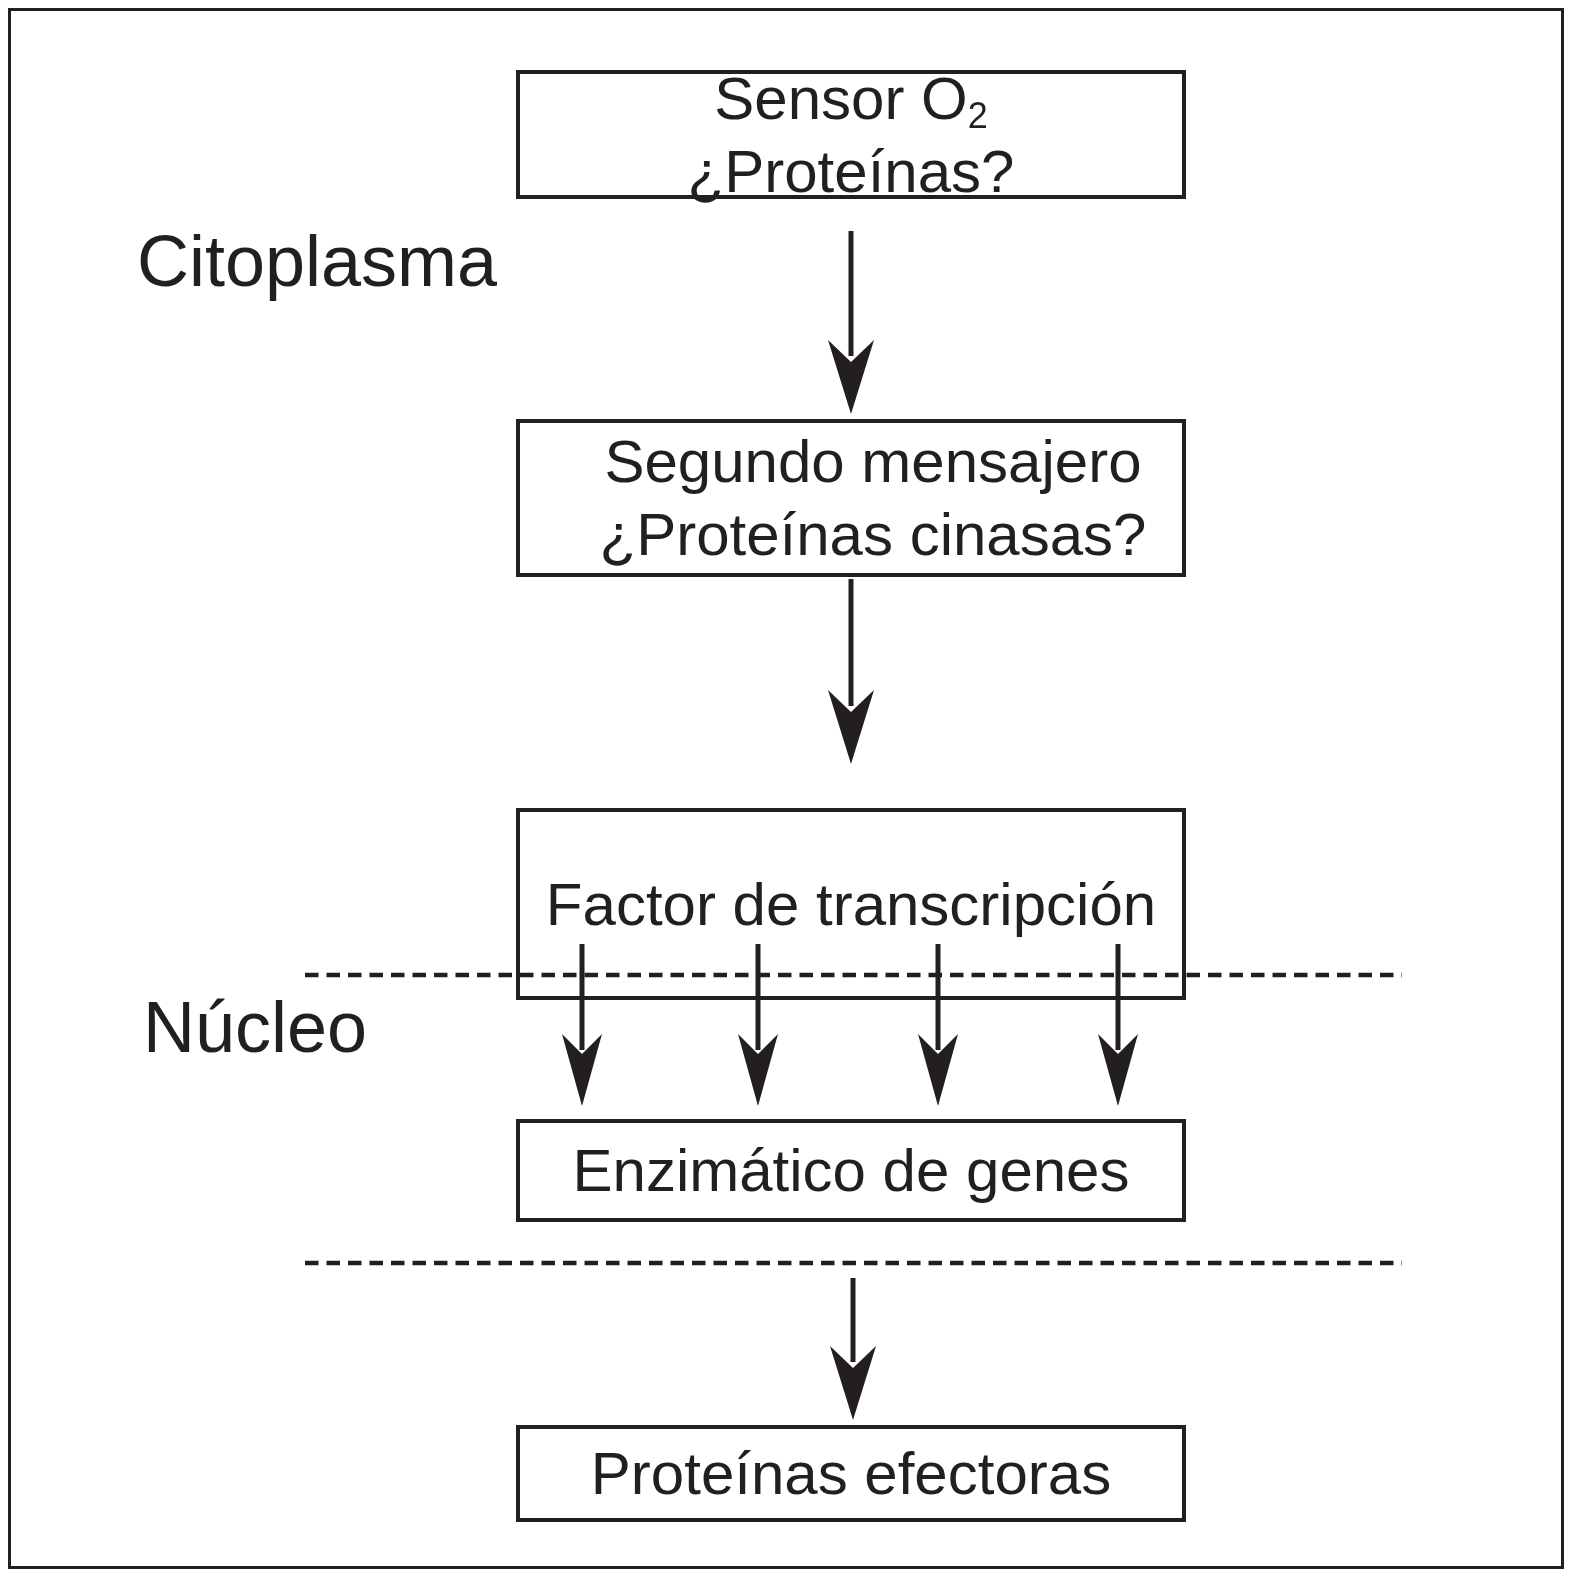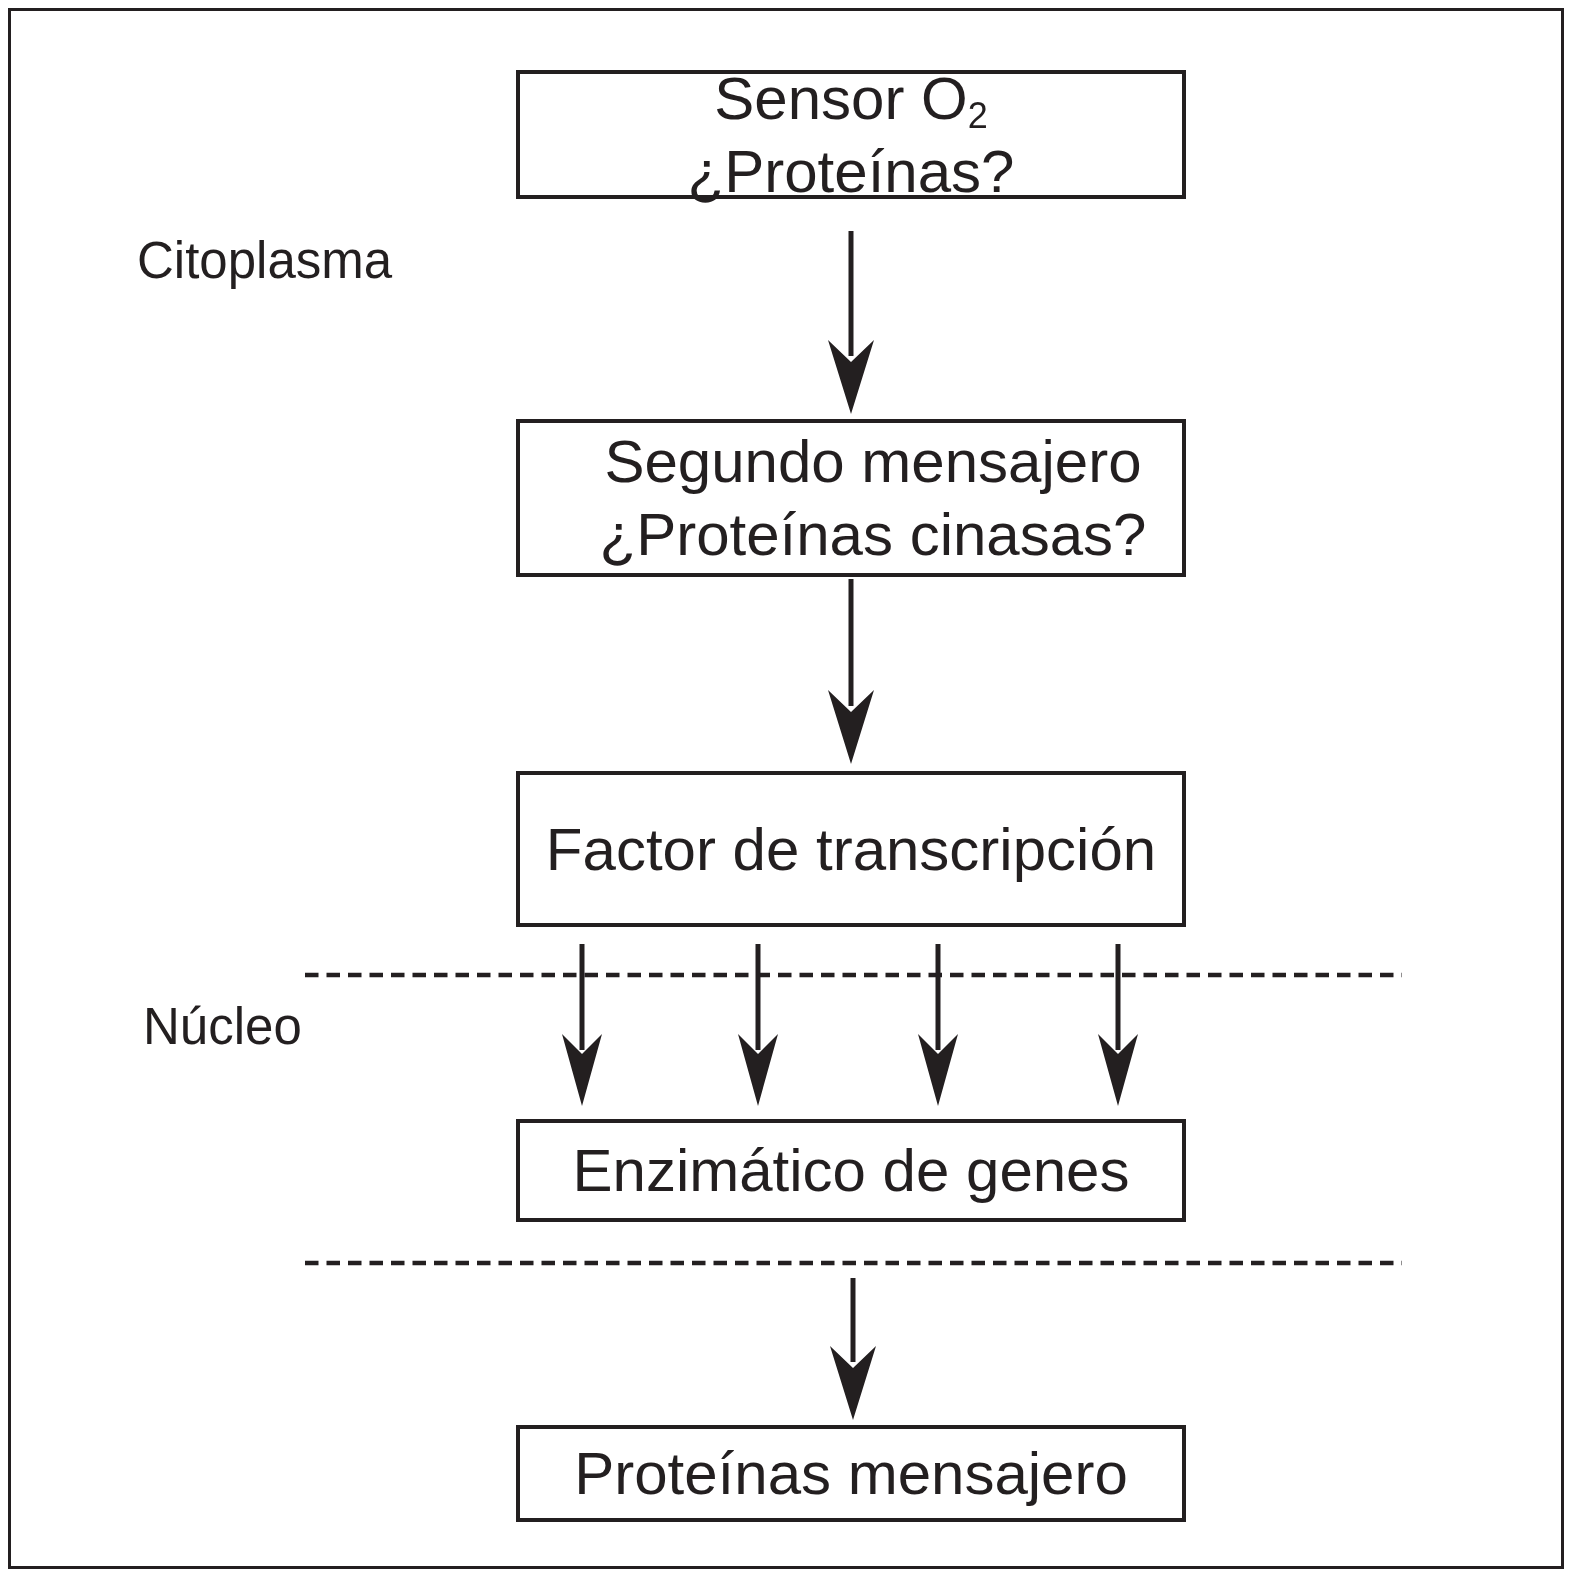--- a/index.html
+++ b/index.html
@@ -40,31 +40,31 @@
     flex-direction: column;
     justify-content: center;
     align-items: center;
     text-align: center;
     font-size: 60px;
     line-height: 73px;
     letter-spacing: 0;
   }
   #node-sensor          { top: 70px;   height: 129px; }
   #node-messenger       { top: 419px;  height: 158px; padding-left: 44px; }
-  #node-factor          { top: 771px;  height: 156px; gap: 17px; }
+  #node-factor          { top: 808px;  height: 192px; gap: 17px; }
   #node-genes           { top: 1119px; height: 103px; }
   #node-effector        { top: 1425px; height: 97px;  }
   .node sub {
     font-size: 0.6em;
     line-height: 0;
     vertical-align: -0.25em;
   }
   .region-label {
     position: absolute;
-    font-size: 51px;
+    font-size: 72px;
     line-height: 66px;
     white-space: nowrap;
   }
   #label-cytoplasm { left: 137px; top: 228px; }
   #label-nucleus   { left: 143px; top: 994px; }
   .overlay {
     position: absolute;
     left: 0;
     top: 0;
     width: 1575px;
@@ -98,21 +98,21 @@
 
   <div class="node" id="node-factor">
     <div>Factor de transcripción</div>
   </div>
 
   <div class="node" id="node-genes">
     <div>Enzimático de genes</div>
   </div>
 
   <div class="node" id="node-effector">
-    <div>Proteínas mensajero</div>
+    <div>Proteínas efectoras</div>
   </div>
 
   <svg class="overlay" viewBox="0 0 1575 1580">
 
     <g>
       <line x1="851" y1="231" x2="851" y2="356" stroke-width="5"></line>
       <polygon points="828,340 851,362 874,340 851,414"></polygon>
     </g>
 
     <g>

